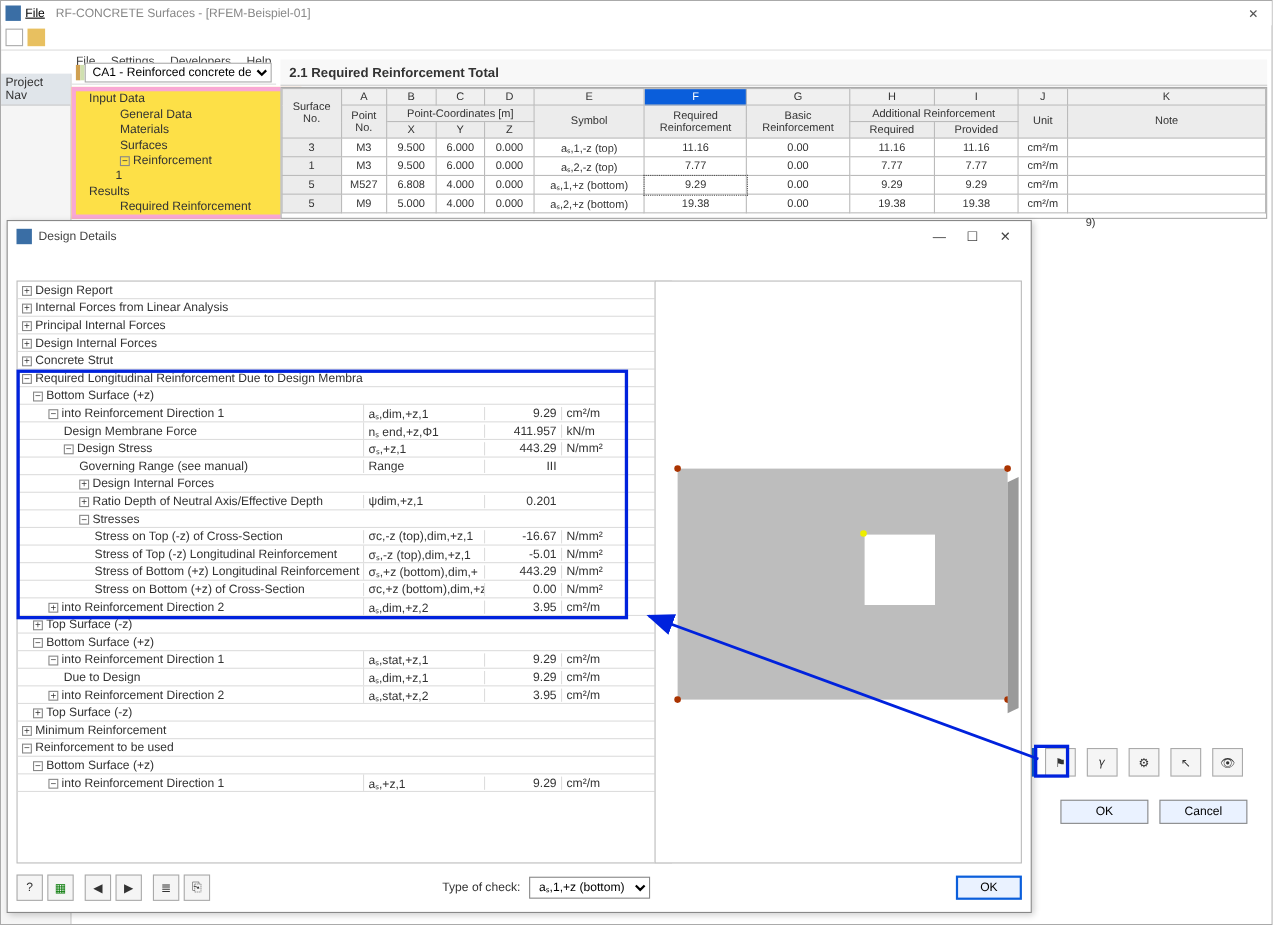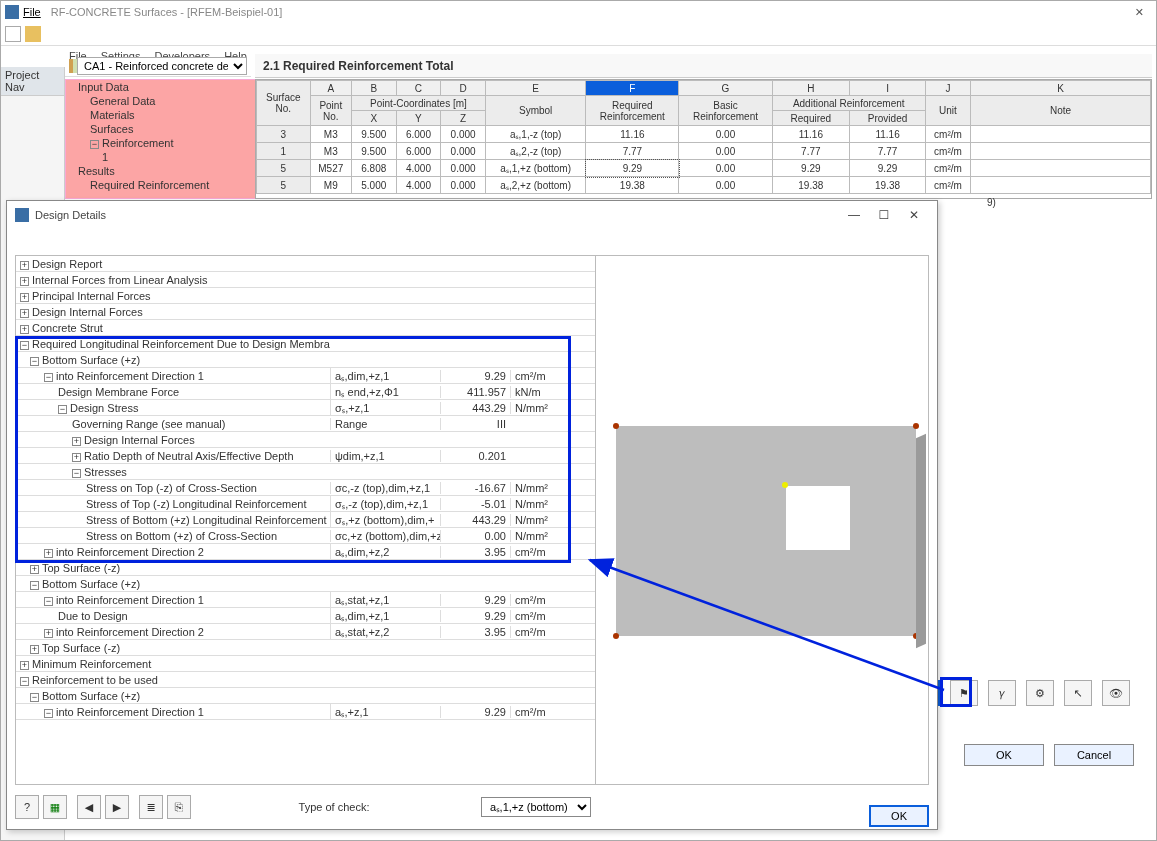--- a/index.html
+++ b/index.html
@@ -13,23 +13,23 @@
 .menubar { height: 20px; display: flex; align-items: center; padding: 0 4px; }
 .menubar span { margin-right: 14px; color:#444;}
 .toolbar { height: 22px; display:flex; align-items:center; padding:0 4px;}
 .toolbar .icn { width:16px;height:16px; margin-right:4px; background:#ddd; display:inline-block;}
 .secondary-toolbar { height:22px; display:flex; align-items:center; padding:0 4px; border-bottom:1px solid #ddd;}
 .dropdown-case { border:1px solid #aaa; height:18px; width:170px; font-size:11px; padding:0 2px; background:#fff;}
 
 .left-pane { position:absolute; top:66px; left:0; width:64px; bottom:0; border-right:1px solid #ccc; background:#f5f5f5;}
 .left-pane .hdr { background:#e0e5ea; padding:2px 4px; font-size:11px; border-bottom:1px solid #ccc;}
 
-.tree { position:absolute; top:78px; left:64px; width:209px; height:120px; border:1px solid #f9a8d4; background:#fca5a5; font-size:11px; overflow:hidden;}
+.tree { position:absolute; top:78px; left:64px; width:209px; height:120px; border:4px solid #f9a8d4; background:#fde047; font-size:11px; overflow:hidden;}
 .tree .item { padding:1px 4px 1px 12px; }
-.tree .sub { padding-left:24px;}
+.tree .sub { padding-left:24px;margin-left:16px;}
 .tree .sub2 { padding-left:36px;}
 
 .content-header { position:absolute; top:53px; left:254px; right:4px; height:24px; border-bottom:1px solid #ccc; display:flex;align-items:center; padding:0 8px; font-weight:bold; color:#333; font-size:12px; background:#f8f8f8;}
 
 .table-area { position:absolute; top:78px; left:254px; right:4px; height:120px; border:1px solid #aaa; background:#fff; }
 table.grid { border-collapse:collapse; width:100%;}
 table.grid th, table.grid td { border:1px solid #bbb; font-size:10px; padding:1px 3px; text-align:center; height:15px; background:#fff;}
 table.grid th { background:#ececec; font-weight:normal;}
 table.grid .colhdr { background:#f0f0f0;}
 td.num { text-align:right; padding-right:4px;}
@@ -58,21 +58,21 @@
 
 .viewport { position:absolute; top:26px; left:580px; right:0; bottom:0; border:1px solid #bbb; background:#fff;}
 .shape3d { position:absolute; top:170px; left:20px; width:300px; height:210px; background:#bdbdbd; }
 .shape3d::after { content:""; position:absolute; right:-10px; top:10px; bottom:-10px; width:10px; background:#9a9a9a; transform:skewY(-25deg);}
 .shape-hole{ position:absolute; top:60px; left:170px; width:64px; height:64px; background:#fff;}
 .handle { position:absolute; width:6px;height:6px; background:#a30; border-radius:50%;}
 
 .dlg-footer { position:absolute; left:8px; right:8px; bottom:6px; height:32px; display:flex; align-items:center;}
 .tiny-btn { width:24px;height:24px; border:1px solid #aaa; background:#f5f5f5; margin-right:4px; display:flex;align-items:center;justify-content:center; font-size:11px;}
 .combo { border:1px solid #888; height:20px; width:110px; font-size:11px; padding:0 4px; background:#fff;}
-.btn { border:1px solid #888; height:22px; padding:0 20px; background:#eaf2ff;margin-top:17px;}
+.btn { border:1px solid #888; height:22px; padding:0 20px; background:#eaf2ff;}
 .btn.def { border:2px solid #0a5edb;}
 
 
 .arrow-svg { position:absolute; pointer-events:none;}
 
 
 .right-tools { position:absolute; top:679px; right:22px; display:flex; gap:6px;}
 .right-tools .tiny-btn { width:28px; height:26px;}
 .right-tools .tiny-btn.sel { border:2px solid #0a5edb; background:#deeaff;}
 .bottom-btns { position:absolute; top:726px; right:22px; display:flex; gap:10px;}
@@ -444,21 +444,21 @@
   </div>
   <div class="dlg-footer">
     <div class="tiny-btn">?</div>
     <div class="tiny-btn" style="color:#070">▦</div>
     <div style="width:6px"></div>
     <div class="tiny-btn">◀</div>
     <div class="tiny-btn">▶</div>
     <div style="width:6px"></div>
     <div class="tiny-btn">≣</div>
     <div class="tiny-btn">⎘</div>
-    <div style="flex:1; text-align:center; padding-right:8px;">
+    <div style="flex:1; text-align:right; padding-right:8px;">
       <span>Type of check:</span>
     </div>
     <select class="combo"><option>aₛ,1,+z (bottom)</option></select>
     <div style="flex:1"></div>
     <button class="btn def">OK</button>
   </div>
 </div>
 
 <svg class="arrow-svg" style="top:0;left:0;width:1157px;height:841px;">
   <defs>

